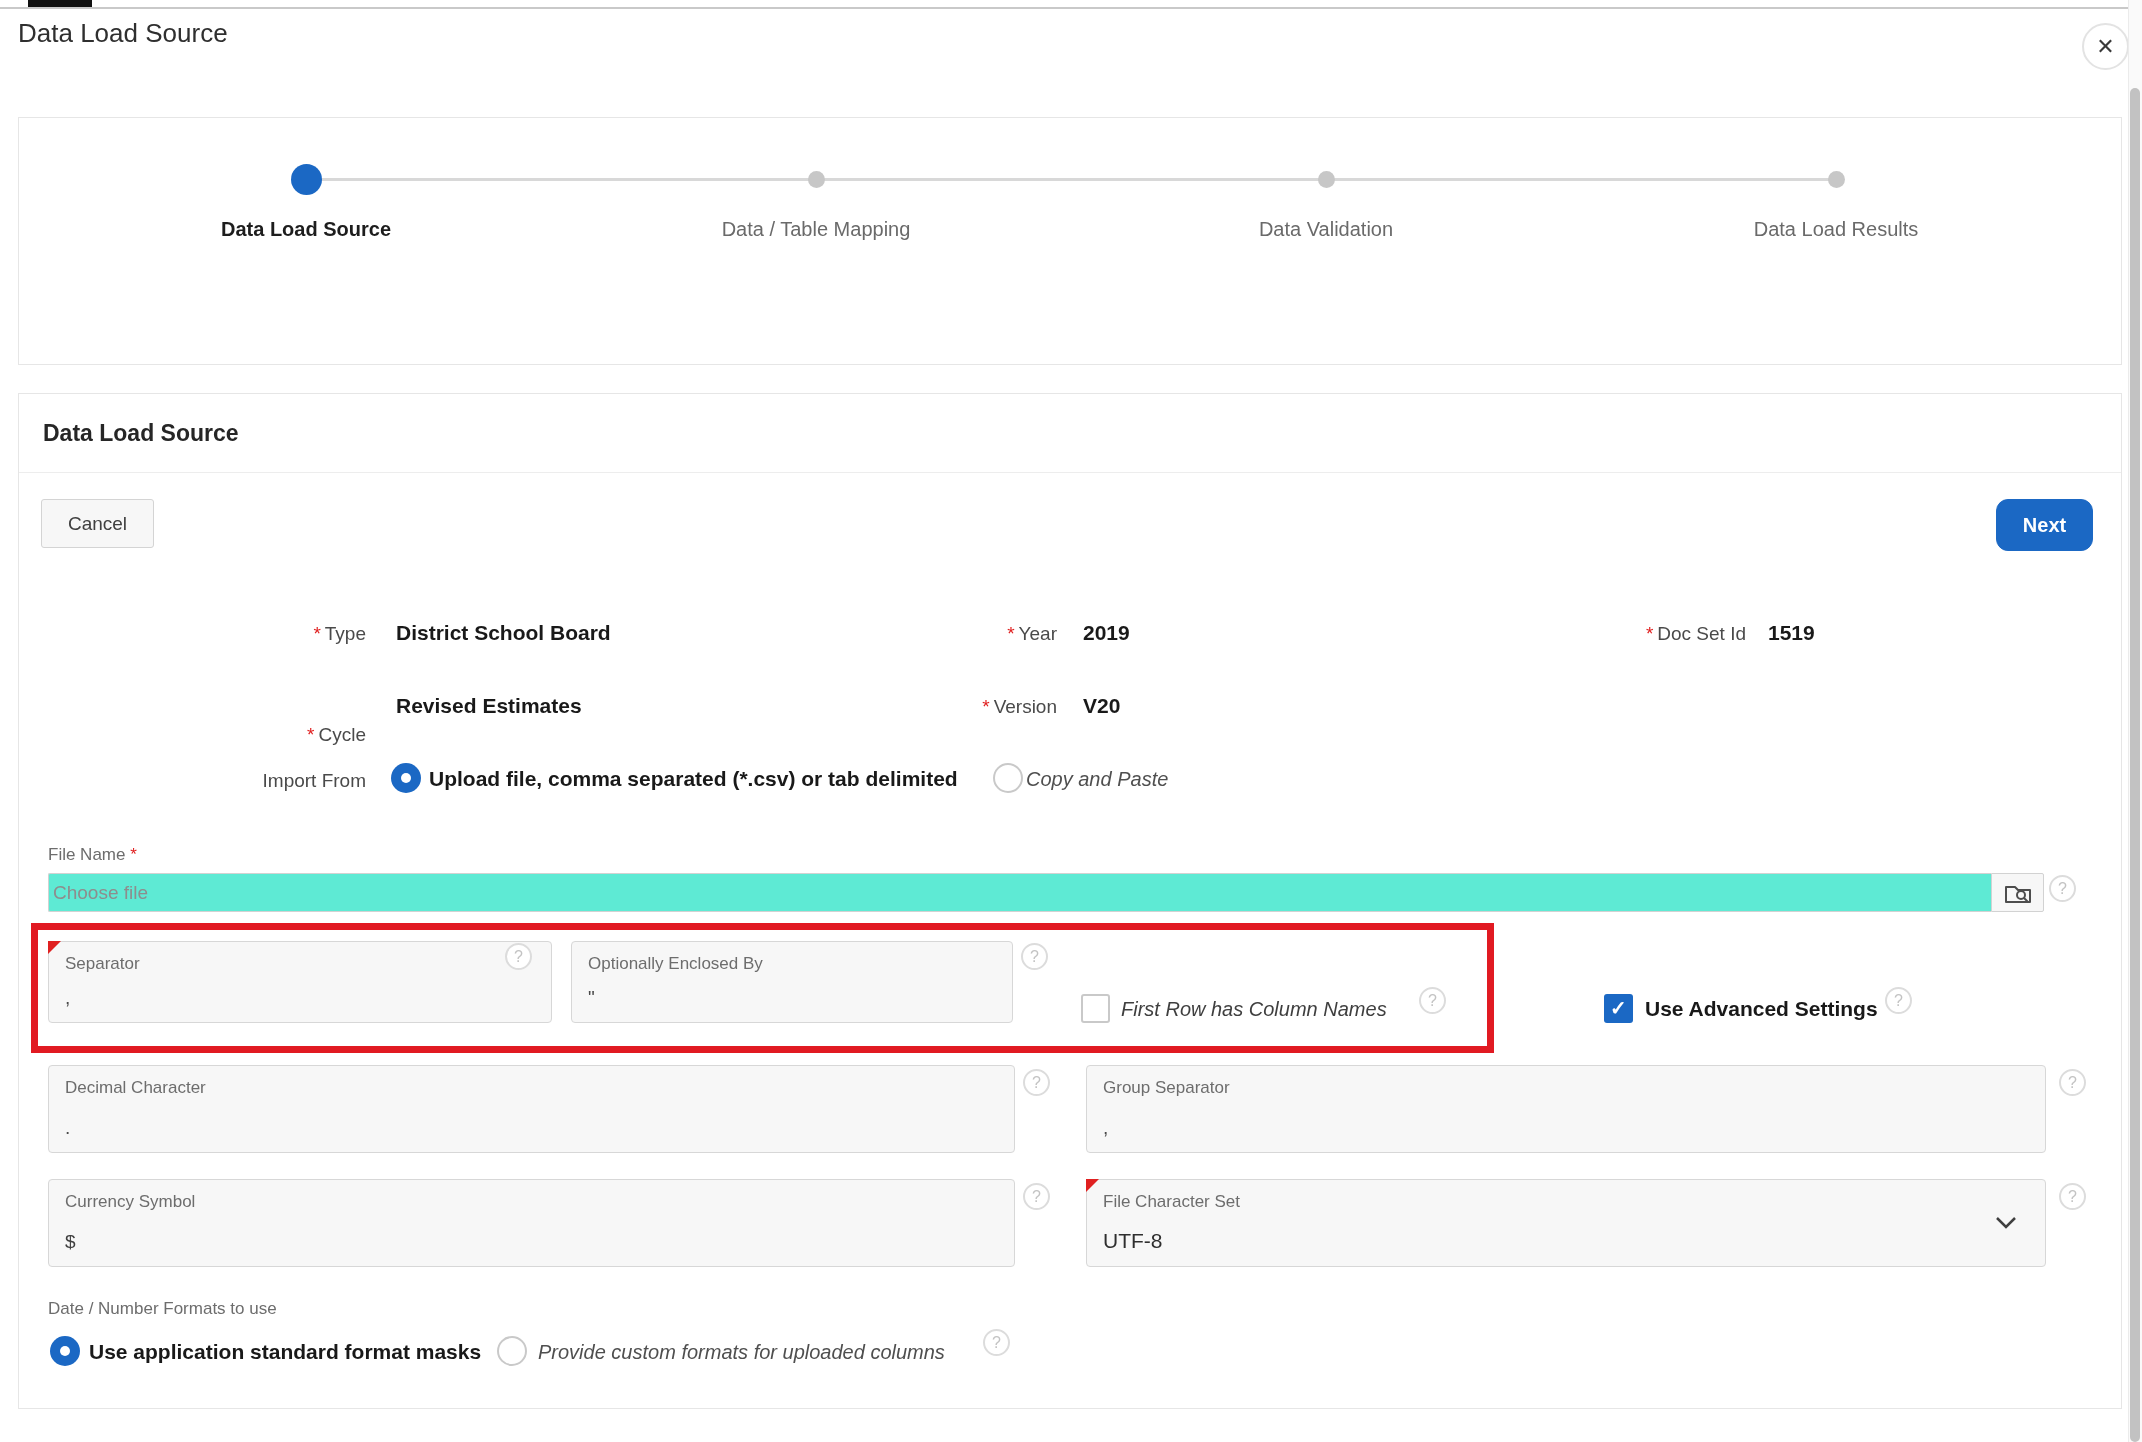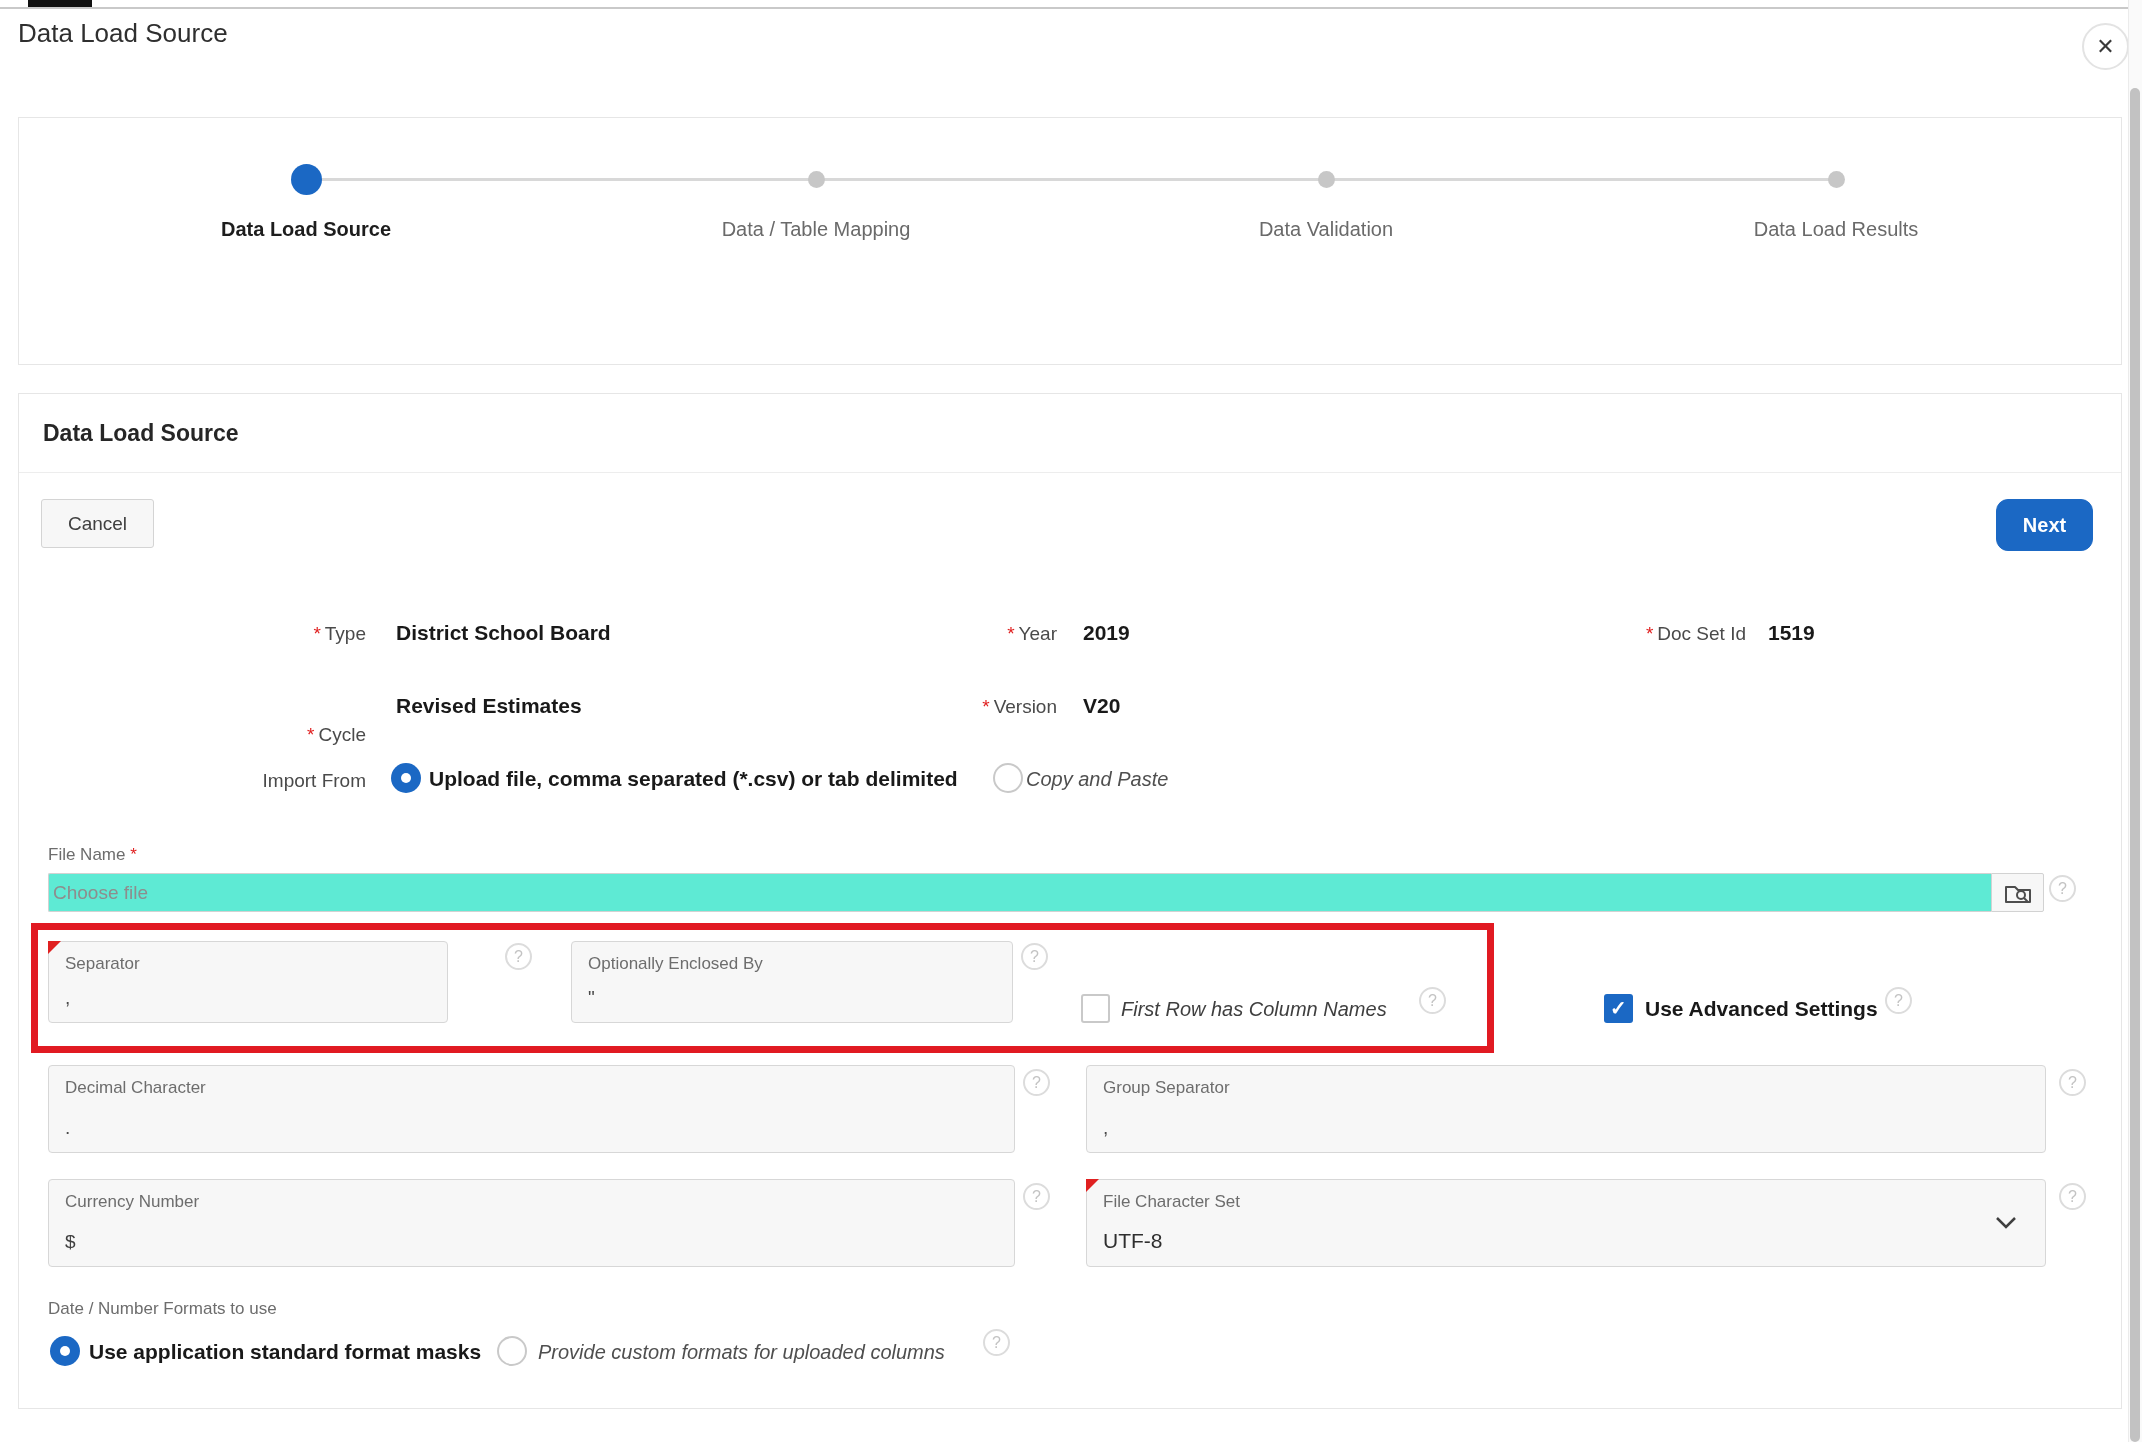--- a/index.html
+++ b/index.html
@@ -165,21 +165,21 @@
           <path d="M3 7 h9 l3 3 h12 v12 H3 z"></path>
           <circle cx="18" cy="15" r="4"></circle>
           <line x1="21" y1="18" x2="25" y2="22"></line>
         </svg>
       </div>
     </div>
     <div class="help" style="left:2030px; top:402px;">?</div>
 
     <div class="hl-red"></div>
 
-    <div class="field" style="left:29px; top:468px; width:400px; height:82px;">
+    <div class="field" style="left:29px; top:468px; width:504px; height:82px;">
       <span class="req-corner"></span>
       <span class="flabel">Separator</span>
       <span class="fvalue">,</span>
     </div>
     <div class="help" style="left:486px; top:470px;">?</div>
 
     <div class="field" style="left:552px; top:468px; width:442px; height:82px;">
       <span class="flabel">Optionally Enclosed By</span>
       <span class="fvalue">"</span>
     </div>
@@ -201,21 +201,21 @@
     </div>
     <div class="help" style="left:1004px; top:596px;">?</div>
 
     <div class="field" style="left:1067px; top:592px; width:960px; height:88px;">
       <span class="flabel">Group Separator</span>
       <span class="fvalue">,</span>
     </div>
     <div class="help" style="left:2040px; top:596px;">?</div>
 
     <div class="field" style="left:29px; top:706px; width:967px; height:88px;">
-      <span class="flabel">Currency Number</span>
+      <span class="flabel">Currency Symbol</span>
       <span class="fvalue" style="color:#3f3f3f;">$</span>
     </div>
     <div class="help" style="left:1004px; top:710px;">?</div>
 
     <div class="field" style="left:1067px; top:706px; width:960px; height:88px;">
       <span class="req-corner"></span>
       <span class="flabel">File Character Set</span>
       <span class="fvalue" style="font-size:21px; color:#2f2f2f;">UTF-8</span>
       <svg style="position:absolute; right:28px; top:36px;" width="22" height="14" viewBox="0 0 22 14" fill="none" stroke="#3f3f3f" stroke-width="2.5">
         <polyline points="2,2 11,11 20,2"></polyline>

